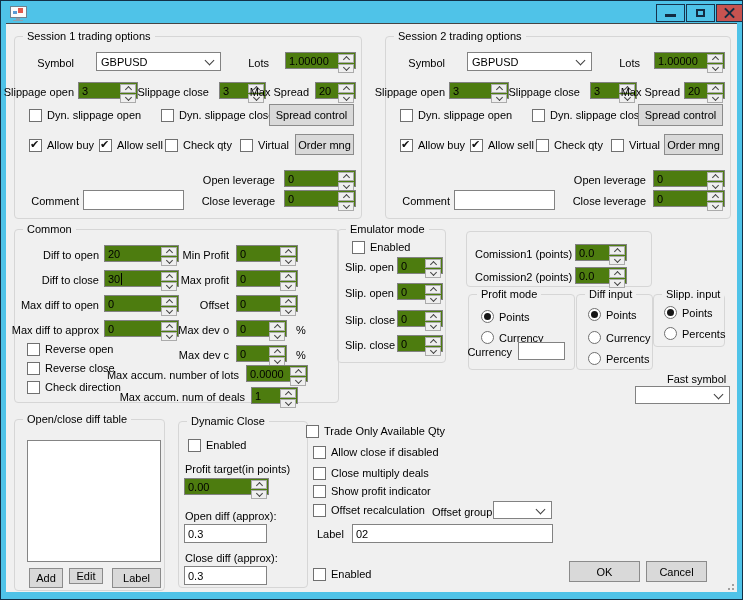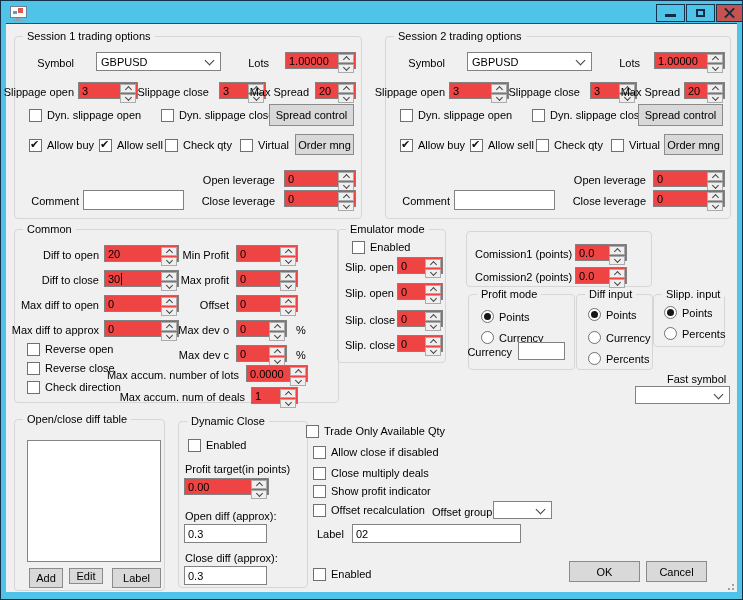--- a/index.html
+++ b/index.html
@@ -31,21 +31,21 @@
   .gt{position:absolute;top:-7px;left:8px;background:#f0f0f0;padding:0 4px;line-height:13px;white-space:nowrap;}
   .lab{position:absolute;white-space:nowrap;line-height:13px;}
   .tbox{position:absolute;background:#fff;border:1px solid #828282;box-sizing:border-box;
         display:flex;align-items:center;overflow:hidden;}
   .tbox .v{padding:0 3px;white-space:nowrap;}
   .combo{position:absolute;background:#fff;border:1px solid #828282;box-sizing:border-box;
          display:flex;align-items:center;}
   .combo .v{flex:1;padding:0 4px;white-space:nowrap;overflow:hidden;}
   .carr{width:6px;height:6px;border-left:1px solid #3f3f3f;border-top:1px solid #3f3f3f;
         transform:rotate(225deg);margin:-2px 7px 0 0;flex:none;}
-  .spin{position:absolute;background:#ef4444;border:1px solid #828282;box-sizing:border-box;height:17px;
+  .spin{position:absolute;background:#4d7c0f;border:1px solid #828282;box-sizing:border-box;height:17px;
         display:flex;align-items:stretch;}
   .spin .v{flex:1;padding:1px 3px;white-space:nowrap;overflow:hidden;display:flex;align-items:center;}
   .sb{width:16px;display:flex;flex-direction:column;padding:1px;gap:1px;flex:none;}
   .sb .u,.sb .d{flex:1;border:1px solid #ababab;background:#efefef;display:flex;align-items:center;justify-content:center;}
   .chv{width:4px;height:4px;border-left:1px solid #444;border-top:1px solid #444;display:block;}
   .chv.up{transform:rotate(45deg);margin-top:2px;}
   .chv.dn{transform:rotate(225deg);margin-bottom:2px;}
   .cb{position:absolute;display:flex;gap:5px;white-space:nowrap;}
   .bx{width:13px;height:13px;background:#fff;border:1px solid #707070;box-sizing:border-box;position:relative;flex:none;}
   .bx.on::after{content:"\2714";position:absolute;left:0px;top:-2px;font-size:11px;color:#111;}
@@ -666,21 +666,21 @@
     <div class="cb" style="left:307px;top:480px">
       <span class="bx"></span>
       <span>Offset recalculation</span>
     </div>
     <span class="lab" style="left:426px;top:482px">Offset group</span>
     <div class="combo" style="left:487px;top:477px;width:59px;height:18px">
       <span class="v"></span>
         <i class="carr"></i>
     </div>
     <span class="lab" style="left:311px;top:504px">Label</span>
-    <div class="tbox" style="left:346px;top:500px;width:169px;height:19px">
+    <div class="tbox" style="left:346px;top:500px;width:201px;height:19px">
         <span class="v">02</span>
       </div>
     <div class="cb" style="left:307px;top:544px">
       <span class="bx"></span>
       <span>Enabled</span>
     </div>
 
     <div class="btn" style="left:563px;top:537px;width:71px;height:21px">
         <span>OK</span>
       </div>

